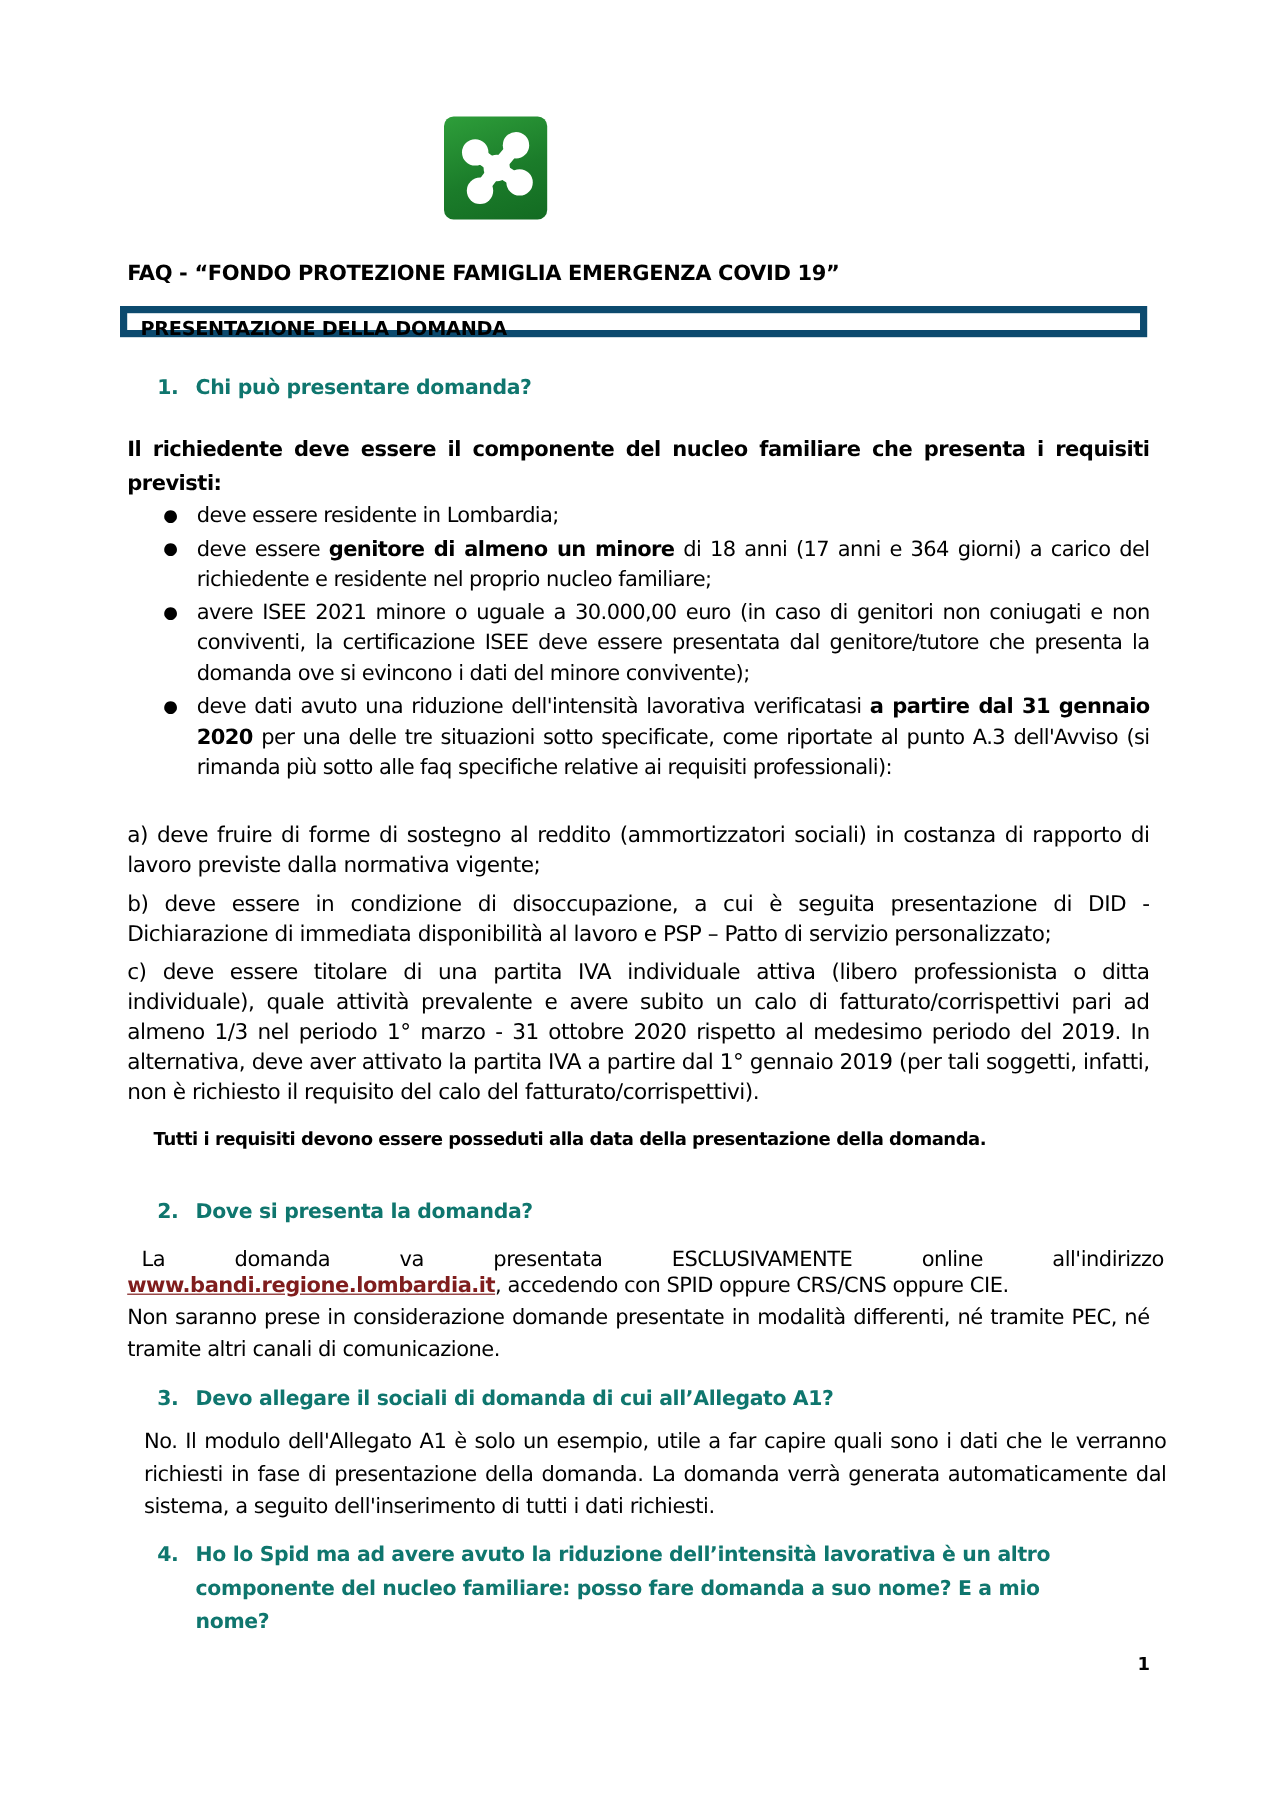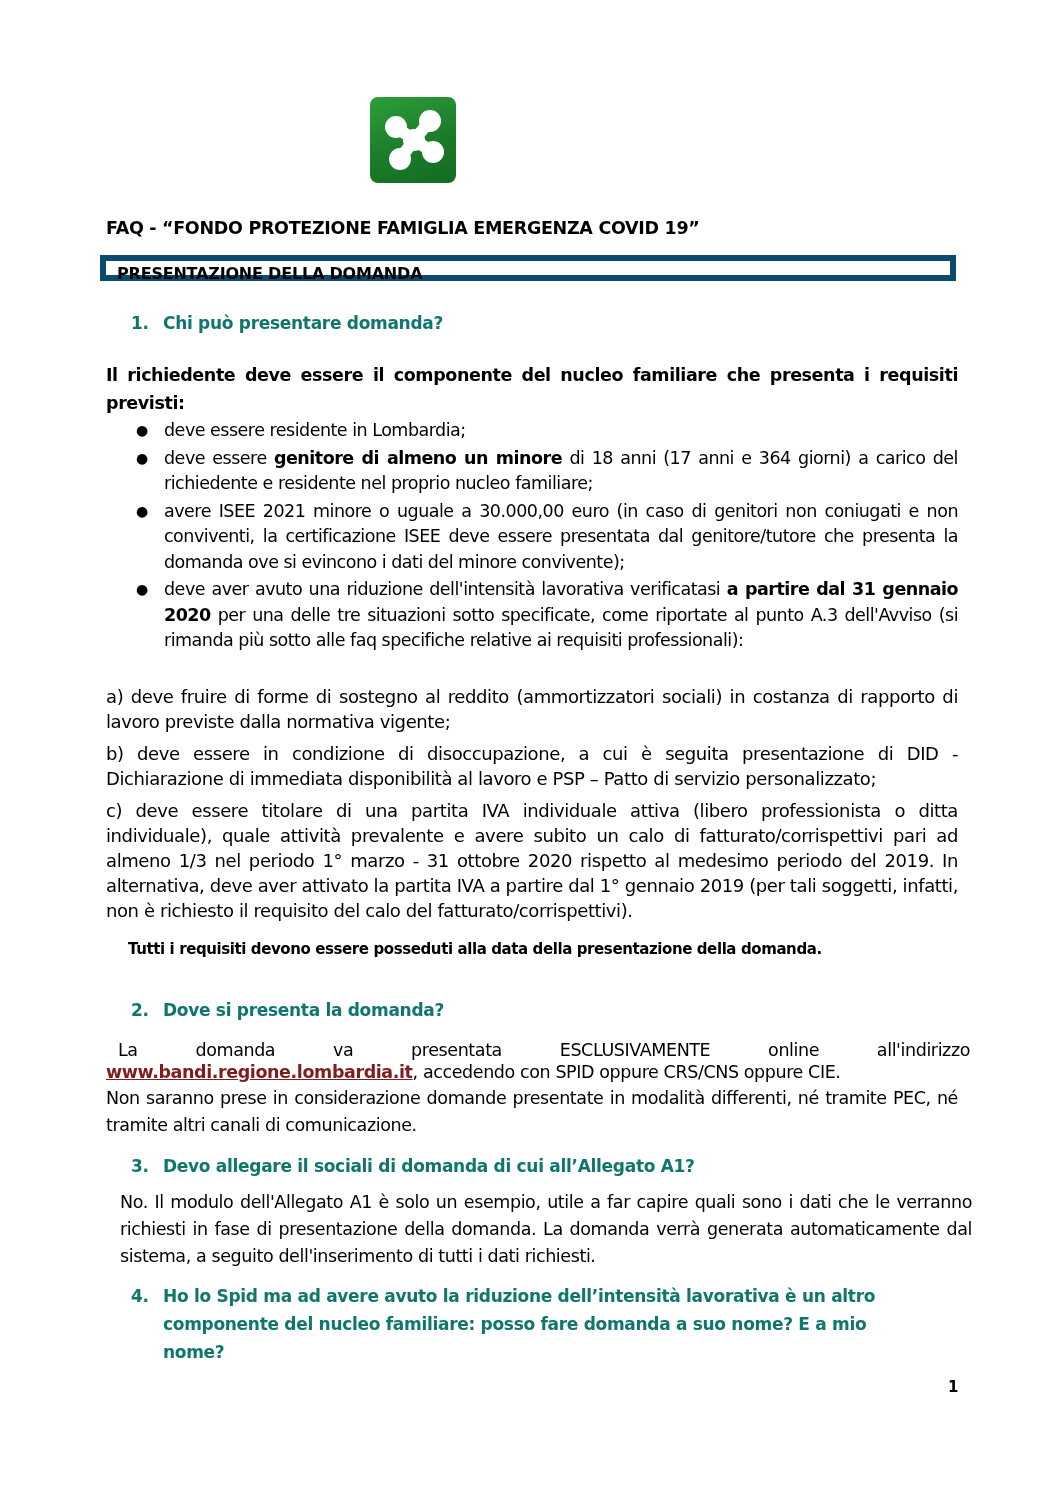--- a/index.html
+++ b/index.html
@@ -66,21 +66,21 @@
   <li>
     <span class="dot">●</span>
     <span>deve essere </span><b>genitore di almeno un minore</b><span> di 18 anni (17 anni e 364 giorni) a carico del richiedente e residente nel proprio nucleo familiare;</span>
   </li>
   <li>
     <span class="dot">●</span>
     <span>avere ISEE 2021 minore o uguale a 30.000,00 euro (in caso di genitori non coniugati e non conviventi, la certificazione ISEE deve essere presentata dal genitore/tutore che presenta la domanda ove si evincono i dati del minore convivente);</span>
   </li>
   <li>
     <span class="dot">●</span>
-    <span>deve aver avuto una riduzione dell'intensità lavorativa verificatasi </span><b>a partire dal 31 gennaio 2020</b><span> per una delle tre situazioni sotto specificate, come riportate al punto A.3 dell'Avviso (si rimanda più sotto alle faq specifiche relative ai requisiti professionali):</span>
+    <span>deve dati avuto una riduzione dell'intensità lavorativa verificatasi </span><b>a partire dal 31 gennaio 2020</b><span> per una delle tre situazioni sotto specificate, come riportate al punto A.3 dell'Avviso (si rimanda più sotto alle faq specifiche relative ai requisiti professionali):</span>
   </li>
 </ul>
 
 <div class="abs psmall" style="left:106px; top:684px; width:852px;">a) deve fruire di forme di sostegno al reddito (ammortizzatori sociali) in costanza di rapporto di lavoro previste dalla normativa vigente;</div>
 <div class="abs psmall" style="left:106px; top:741px; width:852px;">b) deve essere in condizione di disoccupazione, a cui è seguita presentazione di DID - Dichiarazione di immediata disponibilità al lavoro e PSP – Patto di servizio personalizzato;</div>
 <div class="abs psmall" style="left:106px; top:798px; width:852px;">c) deve essere titolare di una partita IVA individuale attiva (libero professionista o ditta individuale), quale attività prevalente e avere subito un calo di fatturato/corrispettivi pari ad almeno 1/3 nel periodo 1° marzo - 31 ottobre 2020 rispetto al medesimo periodo del 2019. In alternativa, deve aver attivato la partita IVA a partire dal 1° gennaio 2019 (per tali soggetti, infatti, non è richiesto il requisito del calo del fatturato/corrispettivi).</div>
 
 <div class="abs" style="left:128px; top:940px; font-size:15px; font-weight:bold; letter-spacing:-0.4px;">Tutti i requisiti devono essere posseduti alla data della presentazione della domanda.</div>
 
 <div class="abs q" style="left:131px; top:996px;">

